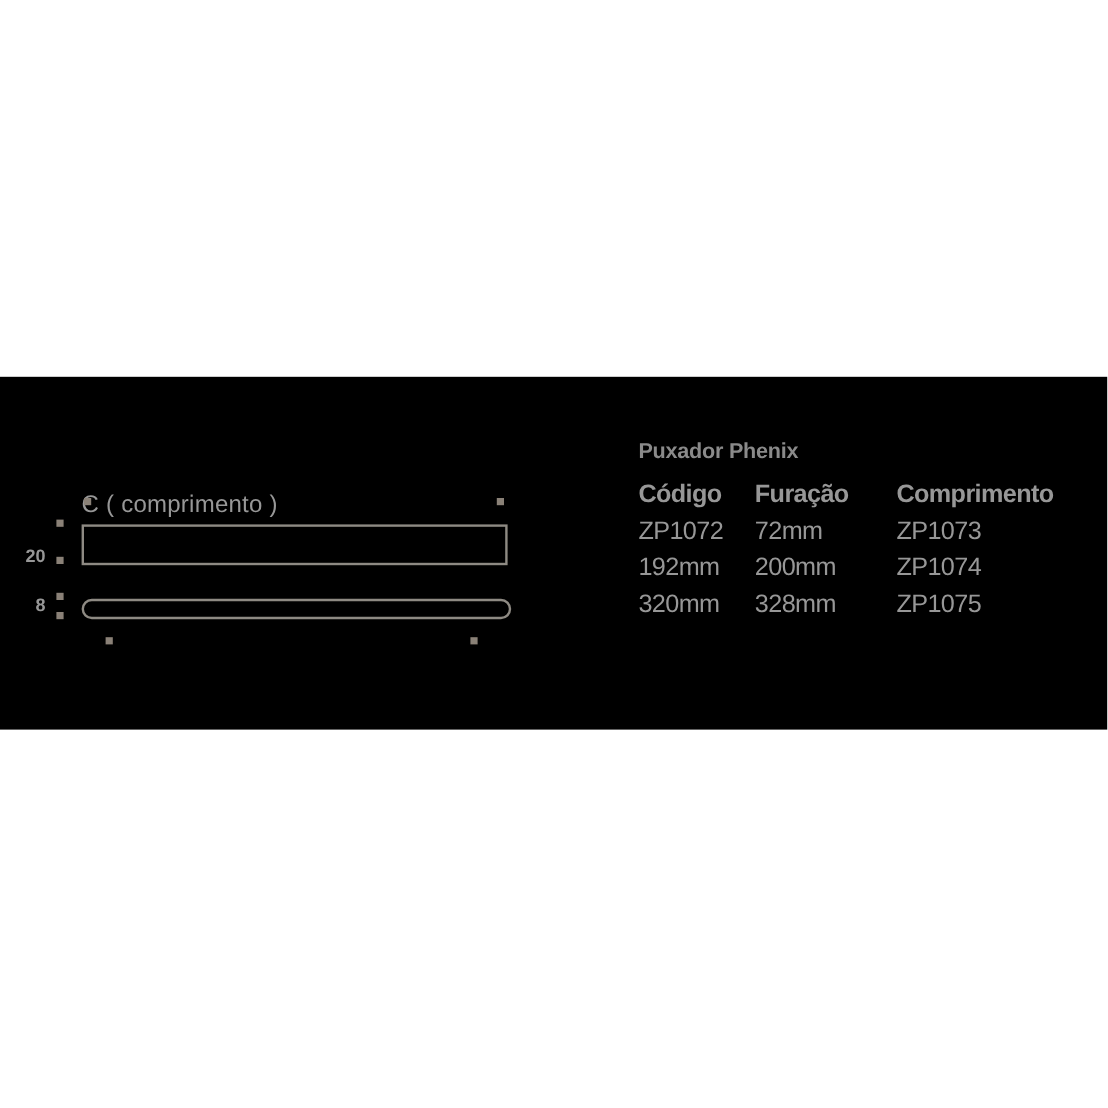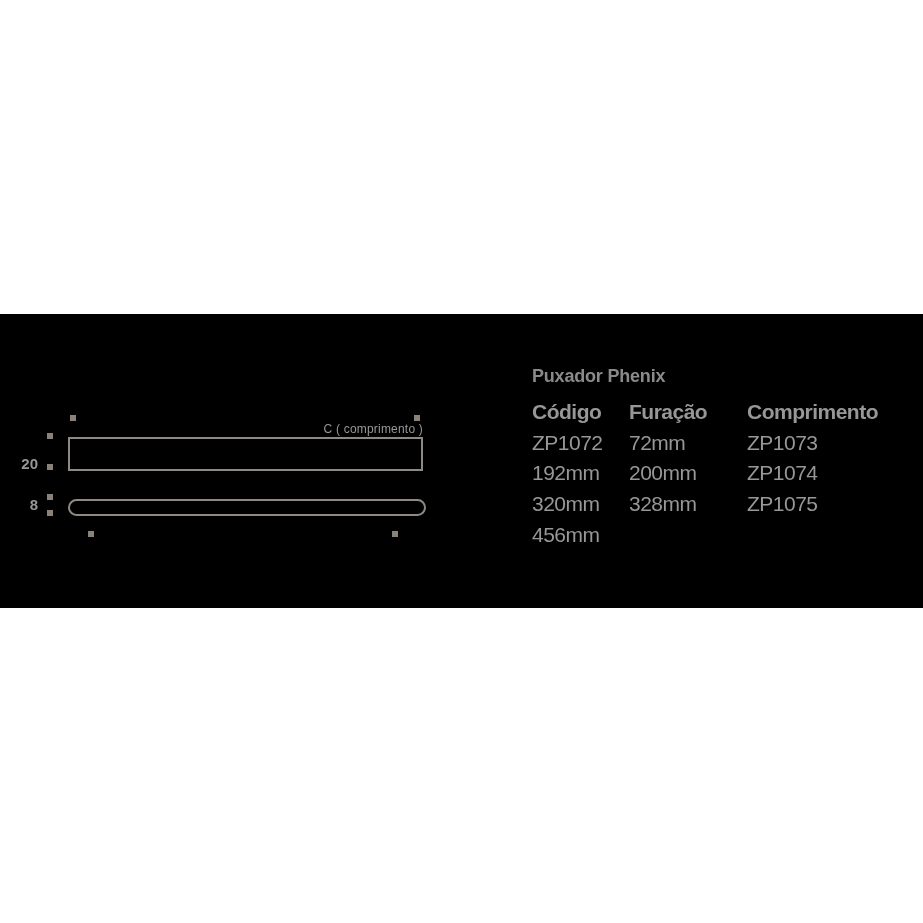--- a/index.html
+++ b/index.html
@@ -30,25 +30,24 @@
 
   
   .diagram {
     position: absolute;
     left: 0; top: 0;
     width: 460px; height: 294px;
   }
   .dim-label {
     position: absolute;
     color: var(--text);
-    font-size: 12px;
+    font-size: 20px;
     letter-spacing: 0.2px;
-    text-align: right;
+    text-align: left;
     white-space: nowrap;
-    margin-top: 12px;
   }
   .c-label { left: 68px; top: 96px; width: 355px; }
   .f-label { left: 68px; top: 216px; width: 358px; }
   .side-num {
     position: absolute;
     color: var(--text);
     font-weight: bold;
     font-size: 15px;
     text-align: right;
     width: 24px;
@@ -146,18 +145,17 @@
 
         <span class="cell">ZP1073</span>
         <span class="cell">192mm</span>
         <span class="cell">200mm</span>
 
         <span class="cell">ZP1074</span>
         <span class="cell">320mm</span>
         <span class="cell">328mm</span>
 
         <span class="cell">ZP1075</span>
-        <span class="cell">456mm</span>
       </div>
     </div>
 
   </div>
 </div>
 
 </body></html>

